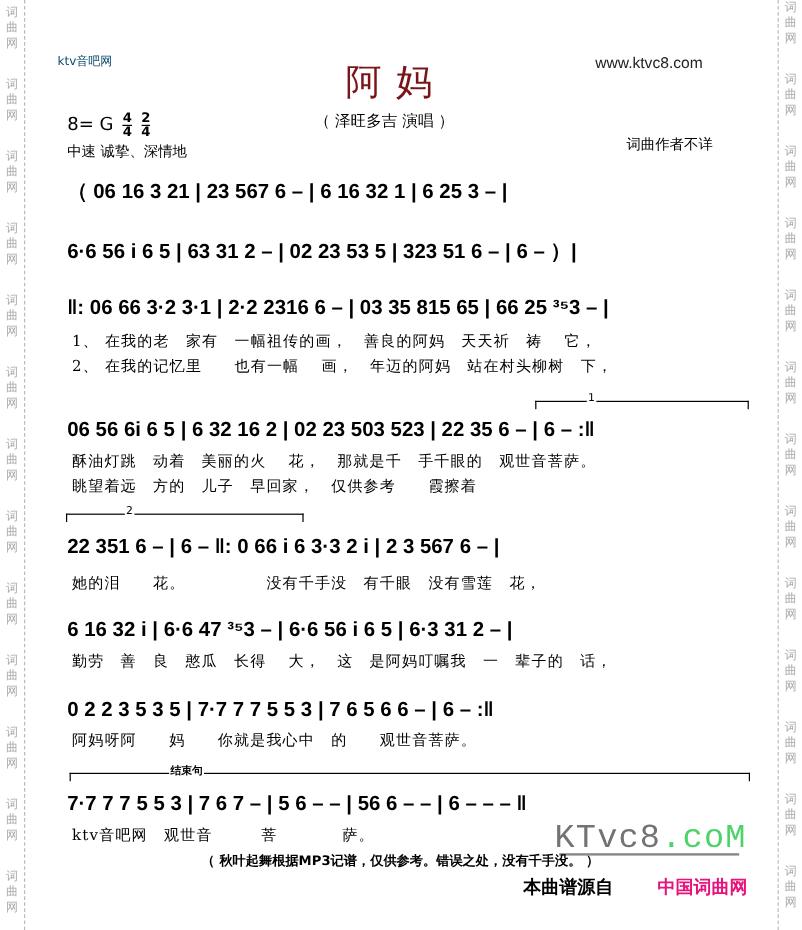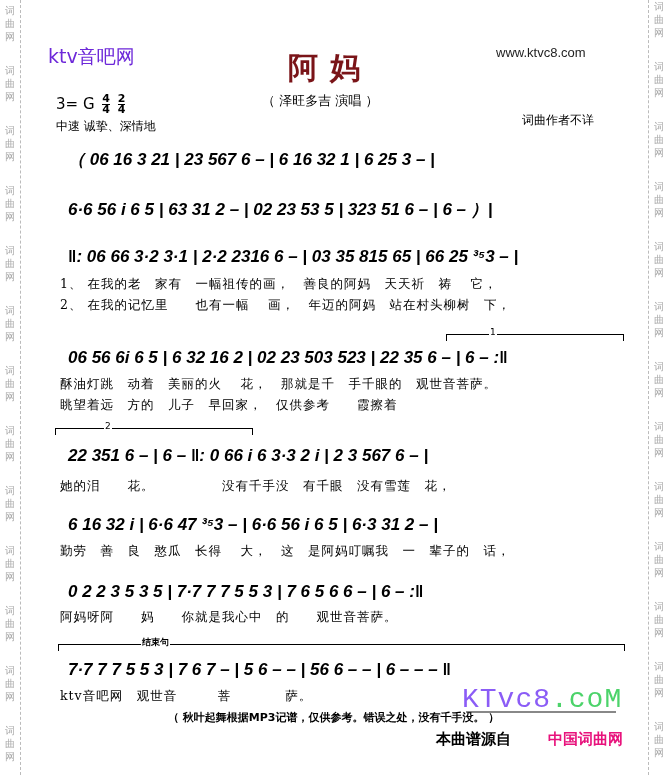--- a/index.html
+++ b/index.html
@@ -2,40 +2,40 @@
 <html><head>
 <meta charset="utf-8">
 <style>
   html,body{margin:0;padding:0;background:#fff;}
   body{width:668px;height:775px;position:relative;overflow:hidden;font-family:"DejaVu Sans","Liberation Sans",sans-serif;color:#000;}
   .side{position:absolute;top:0;width:20px;height:775px;border-color:#bbb;border-style:dashed;border-width:0;}
   .side.left{left:0;border-right-width:1px;}
   .side.right{left:648px;border-left-width:1px;}
   .side .wm{position:absolute;left:3px;width:14px;font-size:10px;line-height:13px;color:#aaa;text-align:center;}
   .abs{position:absolute;white-space:nowrap;}
-  .site{left:48px;top:44px;font-size:19px;color:#6d28d9;}
+  .site{left:48px;top:44px;font-size:10px;color:#0c4a6e;}
   .url{left:496px;top:45px;font-size:13px;color:#222;font-family:"Liberation Sans",sans-serif;}
-  .title{left:288px;top:48px;font-size:30px;color:#7a1418;font-weight:bold;letter-spacing:12px;font-family:"DejaVu Serif",serif;}
+  .title{left:288px;top:48px;font-size:30px;color:#7a1418;font-weight:normal;letter-spacing:12px;font-family:"DejaVu Serif",serif;}
   .singer{left:262px;top:92px;font-size:13px;}
   .key{left:56px;top:94px;font-size:15px;}
   .frac{display:inline-block;vertical-align:middle;text-align:center;font-size:11px;line-height:10px;margin-left:3px;font-weight:bold;}
   .frac span{display:block;}
   .frac .num{border-bottom:1px solid #000;}
   .tempo{left:56px;top:118px;font-size:12px;}
   .credit{left:522px;top:112px;font-size:12px;}
-  .row{position:absolute;left:68px;font-family:"Liberation Sans",sans-serif;font-weight:bold;font-size:17px;white-space:nowrap;font-style:italic;}
+  .row{position:absolute;left:56px;font-family:"Liberation Sans",sans-serif;font-weight:bold;font-size:17px;white-space:nowrap;}
   .lyr{position:absolute;left:60px;font-family:"DejaVu Serif",serif;font-size:12.5px;white-space:nowrap;letter-spacing:1px;}
   .bracket{position:absolute;height:6px;border-top:1px solid #000;border-left:1px solid #000;border-right:1px solid #000;}
   .bracket span{position:absolute;top:-8px;font-size:9px;background:#fff;padding:0 1px;}
   .end-label{font-size:11px;font-weight:bold;}
   .note{left:168px;top:710px;font-size:11px;font-weight:bold;}
   .src{left:436px;top:730px;font-size:15px;font-weight:bold;}
   .src2{left:548px;top:730px;font-size:15px;font-weight:bold;color:#e8127c;}
   .logo{left:462px;top:684px;font-size:28px;letter-spacing:1px;font-family:"Liberation Mono",monospace;}
-  .logo .r{color:#8b5cf6;}
+  .logo .r{color:#737373;}
   .logo .g{color:#4cd36a;}
   .logo-line{left:466px;top:711px;width:150px;height:2px;background:#888;}
 </style>
 </head>
 <body>
 
 <div class="side left">
   <div class="wm" style="top:4px">
       <div>词</div>
       <div>曲</div>
@@ -168,21 +168,21 @@
       <div>曲</div>
       <div>网</div>
     </div>
 </div>
 
 <div class="abs site">ktv音吧网</div>
 <div class="abs url">www.ktvc8.com</div>
 <div class="abs title">阿妈</div>
 <div class="abs singer">（ 泽旺多吉 演唱 ）</div>
 <div class="abs key">
-  <span>3= G</span>
+  <span>8= G</span>
   <span class="frac"><span class="num">4</span><span>4</span></span>
   <span class="frac"><span class="num">2</span><span>4</span></span>
 </div>
 <div class="abs tempo">中速 诚挚、深情地</div>
 <div class="abs credit">词曲作者不详</div>
 
 <div class="row" style="top:148px">（ 06  16  3  21  | 23  567  6  –  | 6  16  32  1  | 6  25  3  –  |</div>
 <div class="row" style="top:198px">6·6  56  i  6  5  | 63  31  2  –  | 02  23  53  5  | 323  51  6  –  | 6  – ）|</div>
 
 <div class="row" style="top:247px">‖: 06  66  3·2  3·1 | 2·2  2316  6  – | 03  35  815  65 | 66  25  ³⁵3  – |</div>

